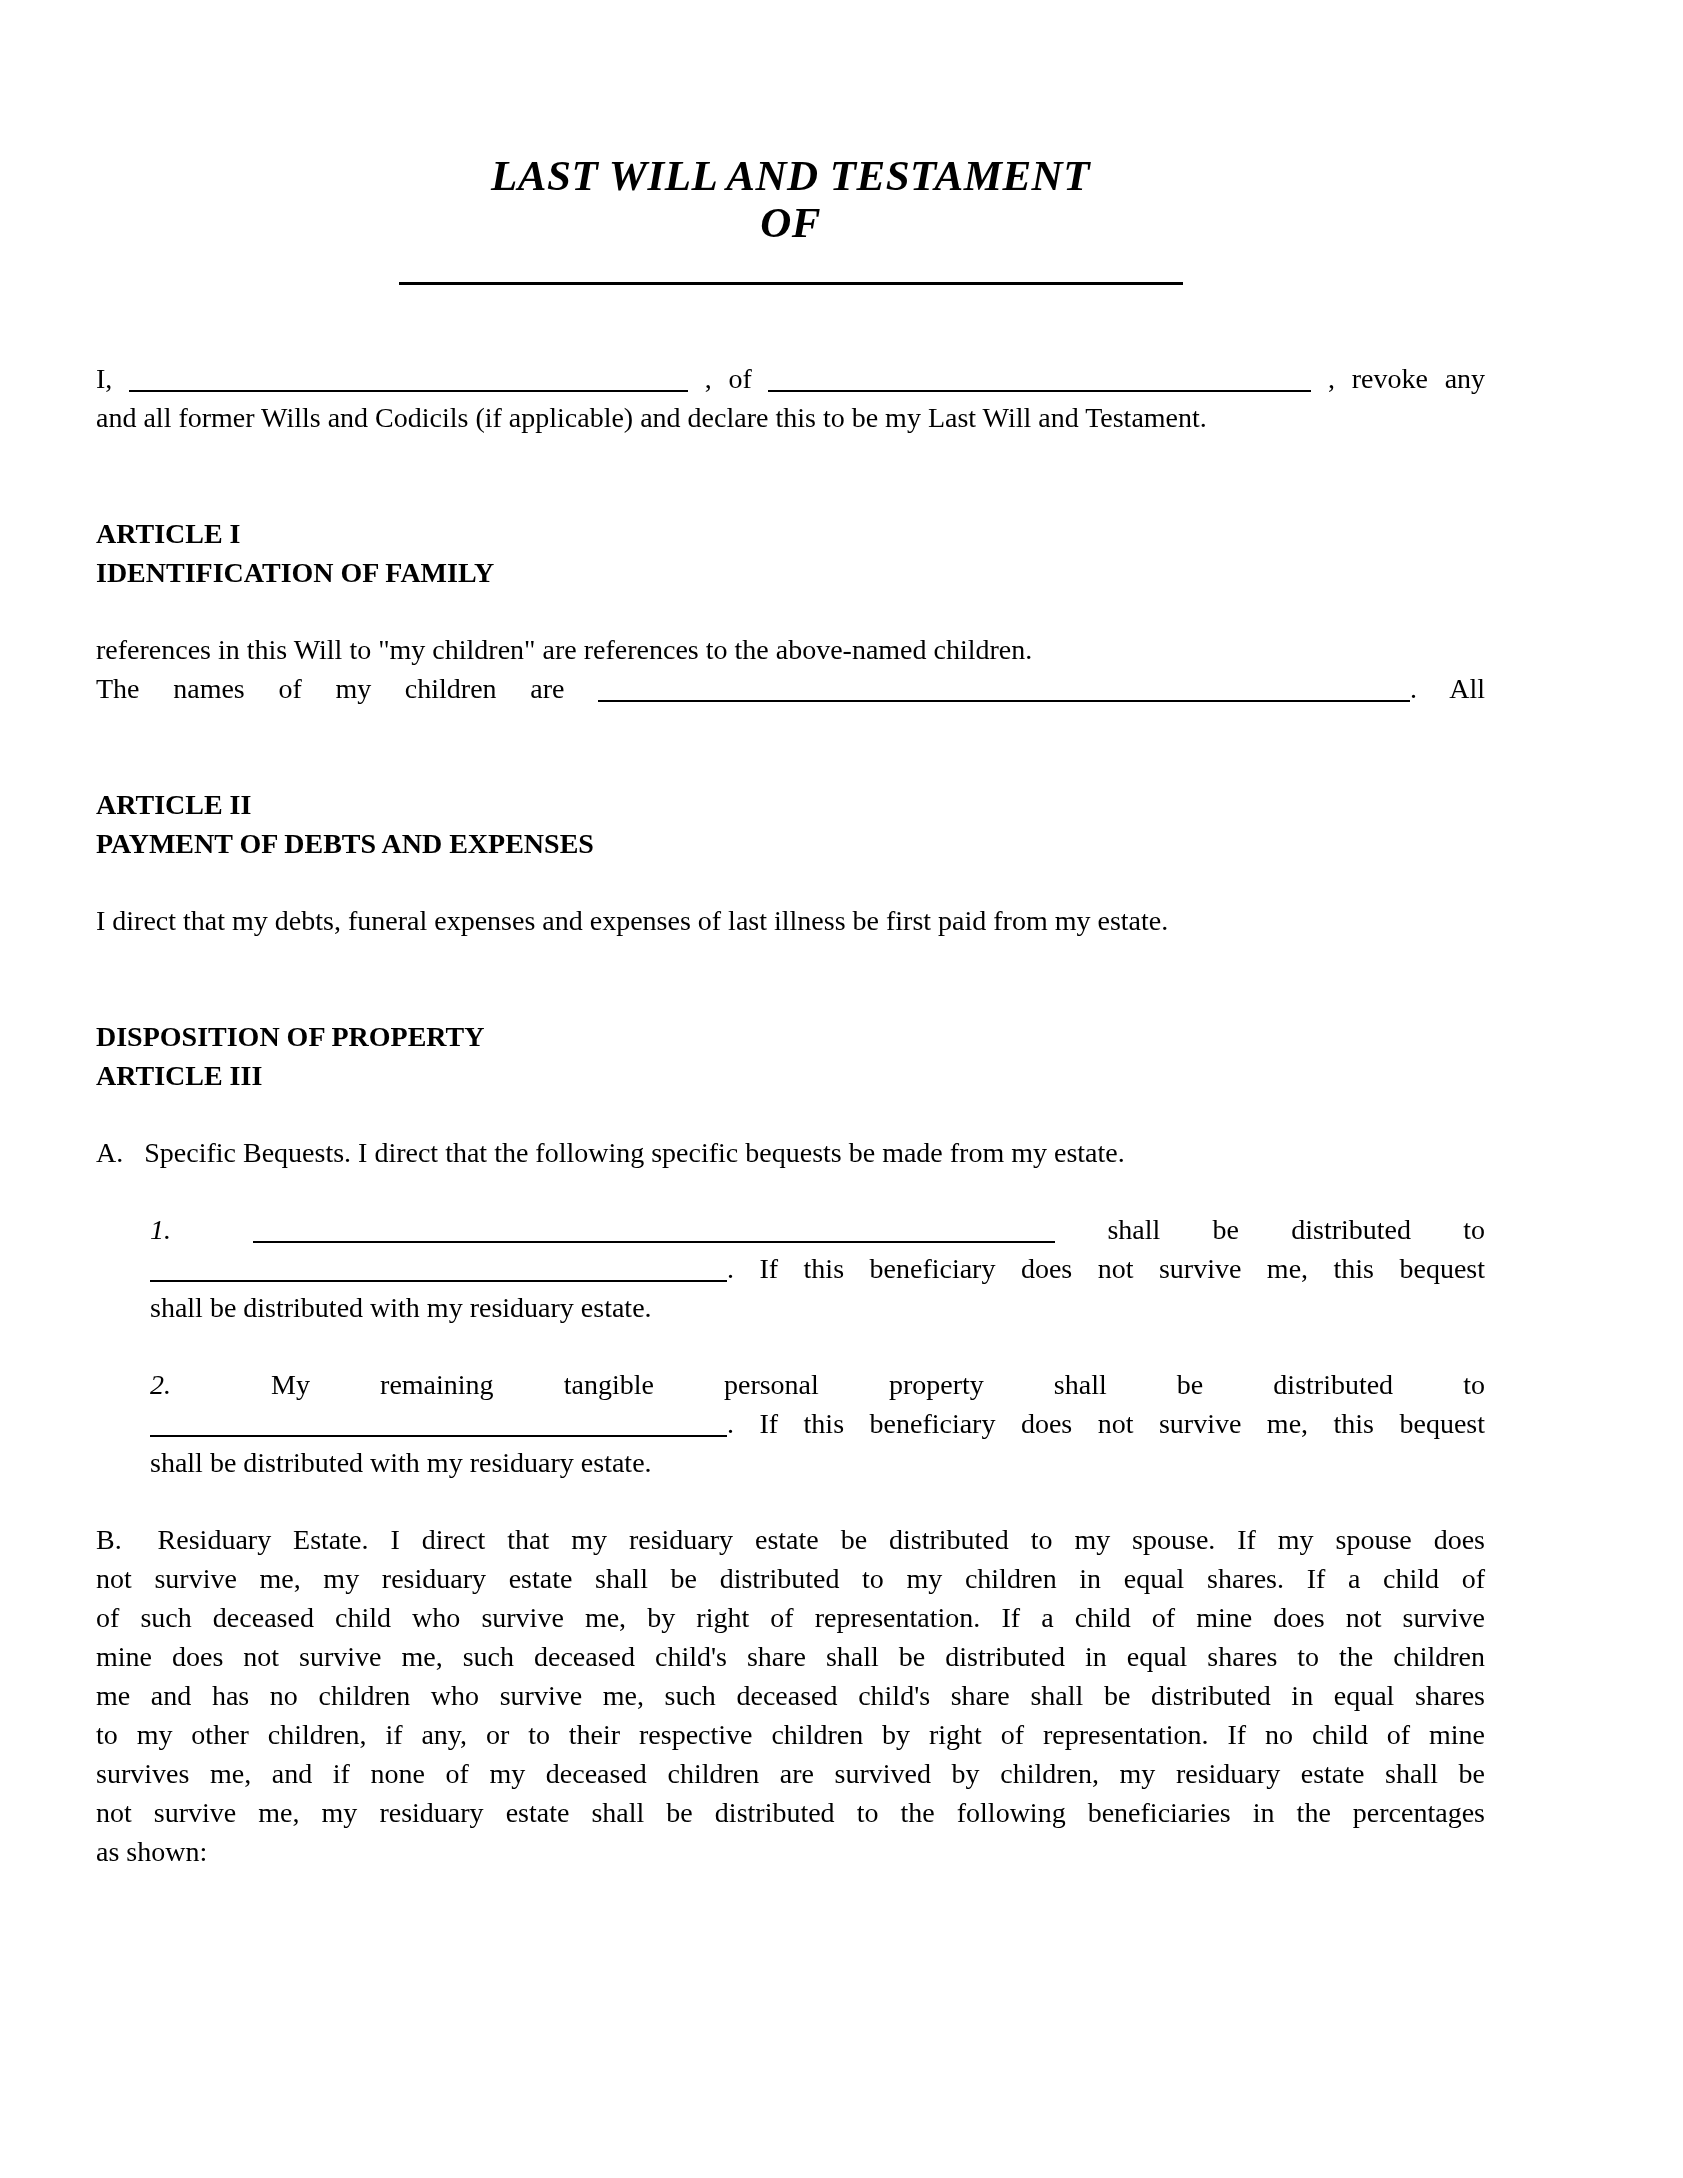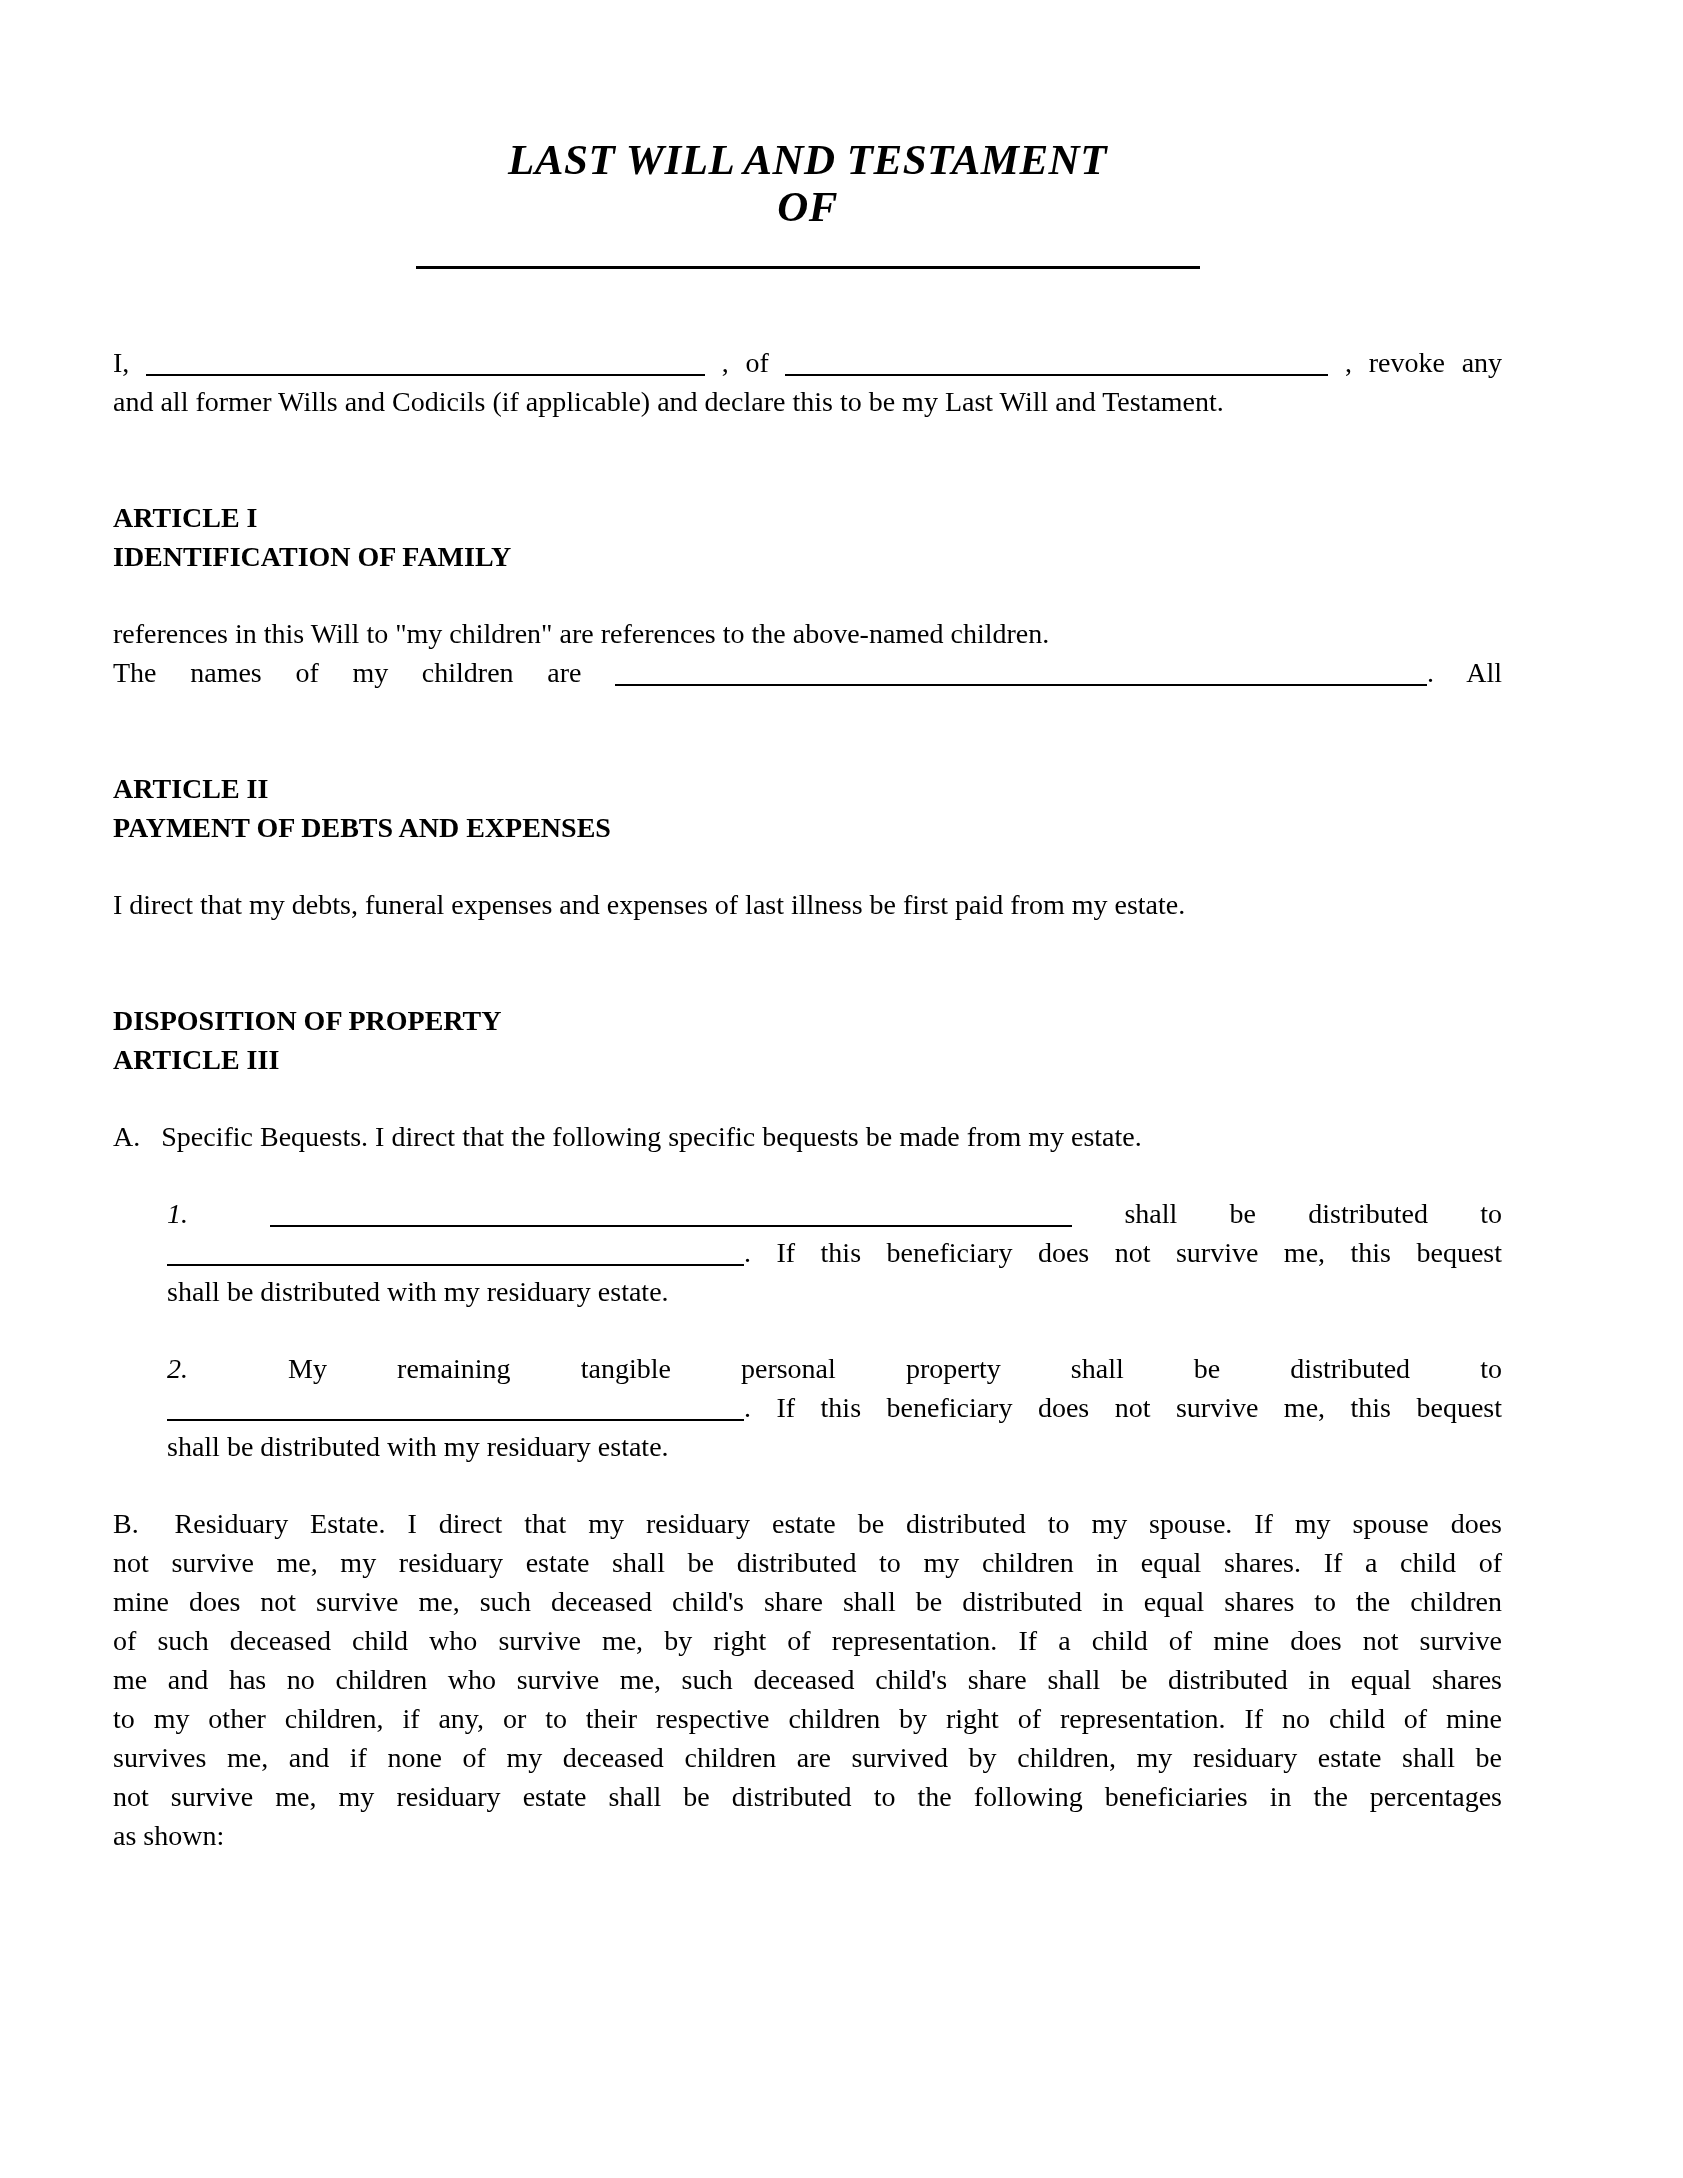--- a/index.html
+++ b/index.html
@@ -12,23 +12,22 @@
     background: #ffffff;
     color: #000000;
     font-family: "Liberation Serif", "DejaVu Serif", serif;
     font-size: 28px;
     line-height: 39px;
     overflow: hidden;
   }
   .content {
     position: absolute;
     left: 96px;
-    top: 136px;
+    top: 152px;
     width: 1389px;
-    margin-left: 17px;
   }
   .title-block { text-align: center; }
   .title-line {
     font-size: 43px;
     line-height: 47px;
     font-weight: bold;
     font-style: italic;
     letter-spacing: 0.5px;
   }
   .name-line {
@@ -143,22 +142,22 @@
       <div class="line">shall be distributed with my residuary estate.</div>
     </div>
 
     <div class="para">
       <div class="line just">
         <span class="alabel">B.</span>
         <span class="ulabel">Residuary Estate.</span>
         <span>I direct that my residuary estate be distributed to my spouse.  If my spouse does</span>
       </div>
       <div class="line just">not survive me, my residuary estate shall be distributed to my children in equal shares.  If a child of</div>
+      <div class="line just">of such deceased child who survive me, by right of representation.  If a child of mine does not survive</div>
       <div class="line just">mine does not survive me, such deceased child's share shall be distributed in equal shares to the children</div>
-      <div class="line just">of such deceased child who survive me, by right of representation.  If a child of mine does not survive</div>
       <div class="line just">me and has no children who survive me, such deceased child's share shall be distributed in equal shares</div>
       <div class="line just">to my other children, if any, or to their respective children by right of representation.  If no child of mine</div>
       <div class="line just">survives me, and if none of my deceased children are survived by children, my residuary estate shall be</div>
       <div class="line just">not survive me, my residuary estate shall be distributed to the following beneficiaries in the percentages</div>
       <div class="line">as shown:</div>
     </div>
 
   </div>
 </div>
 

